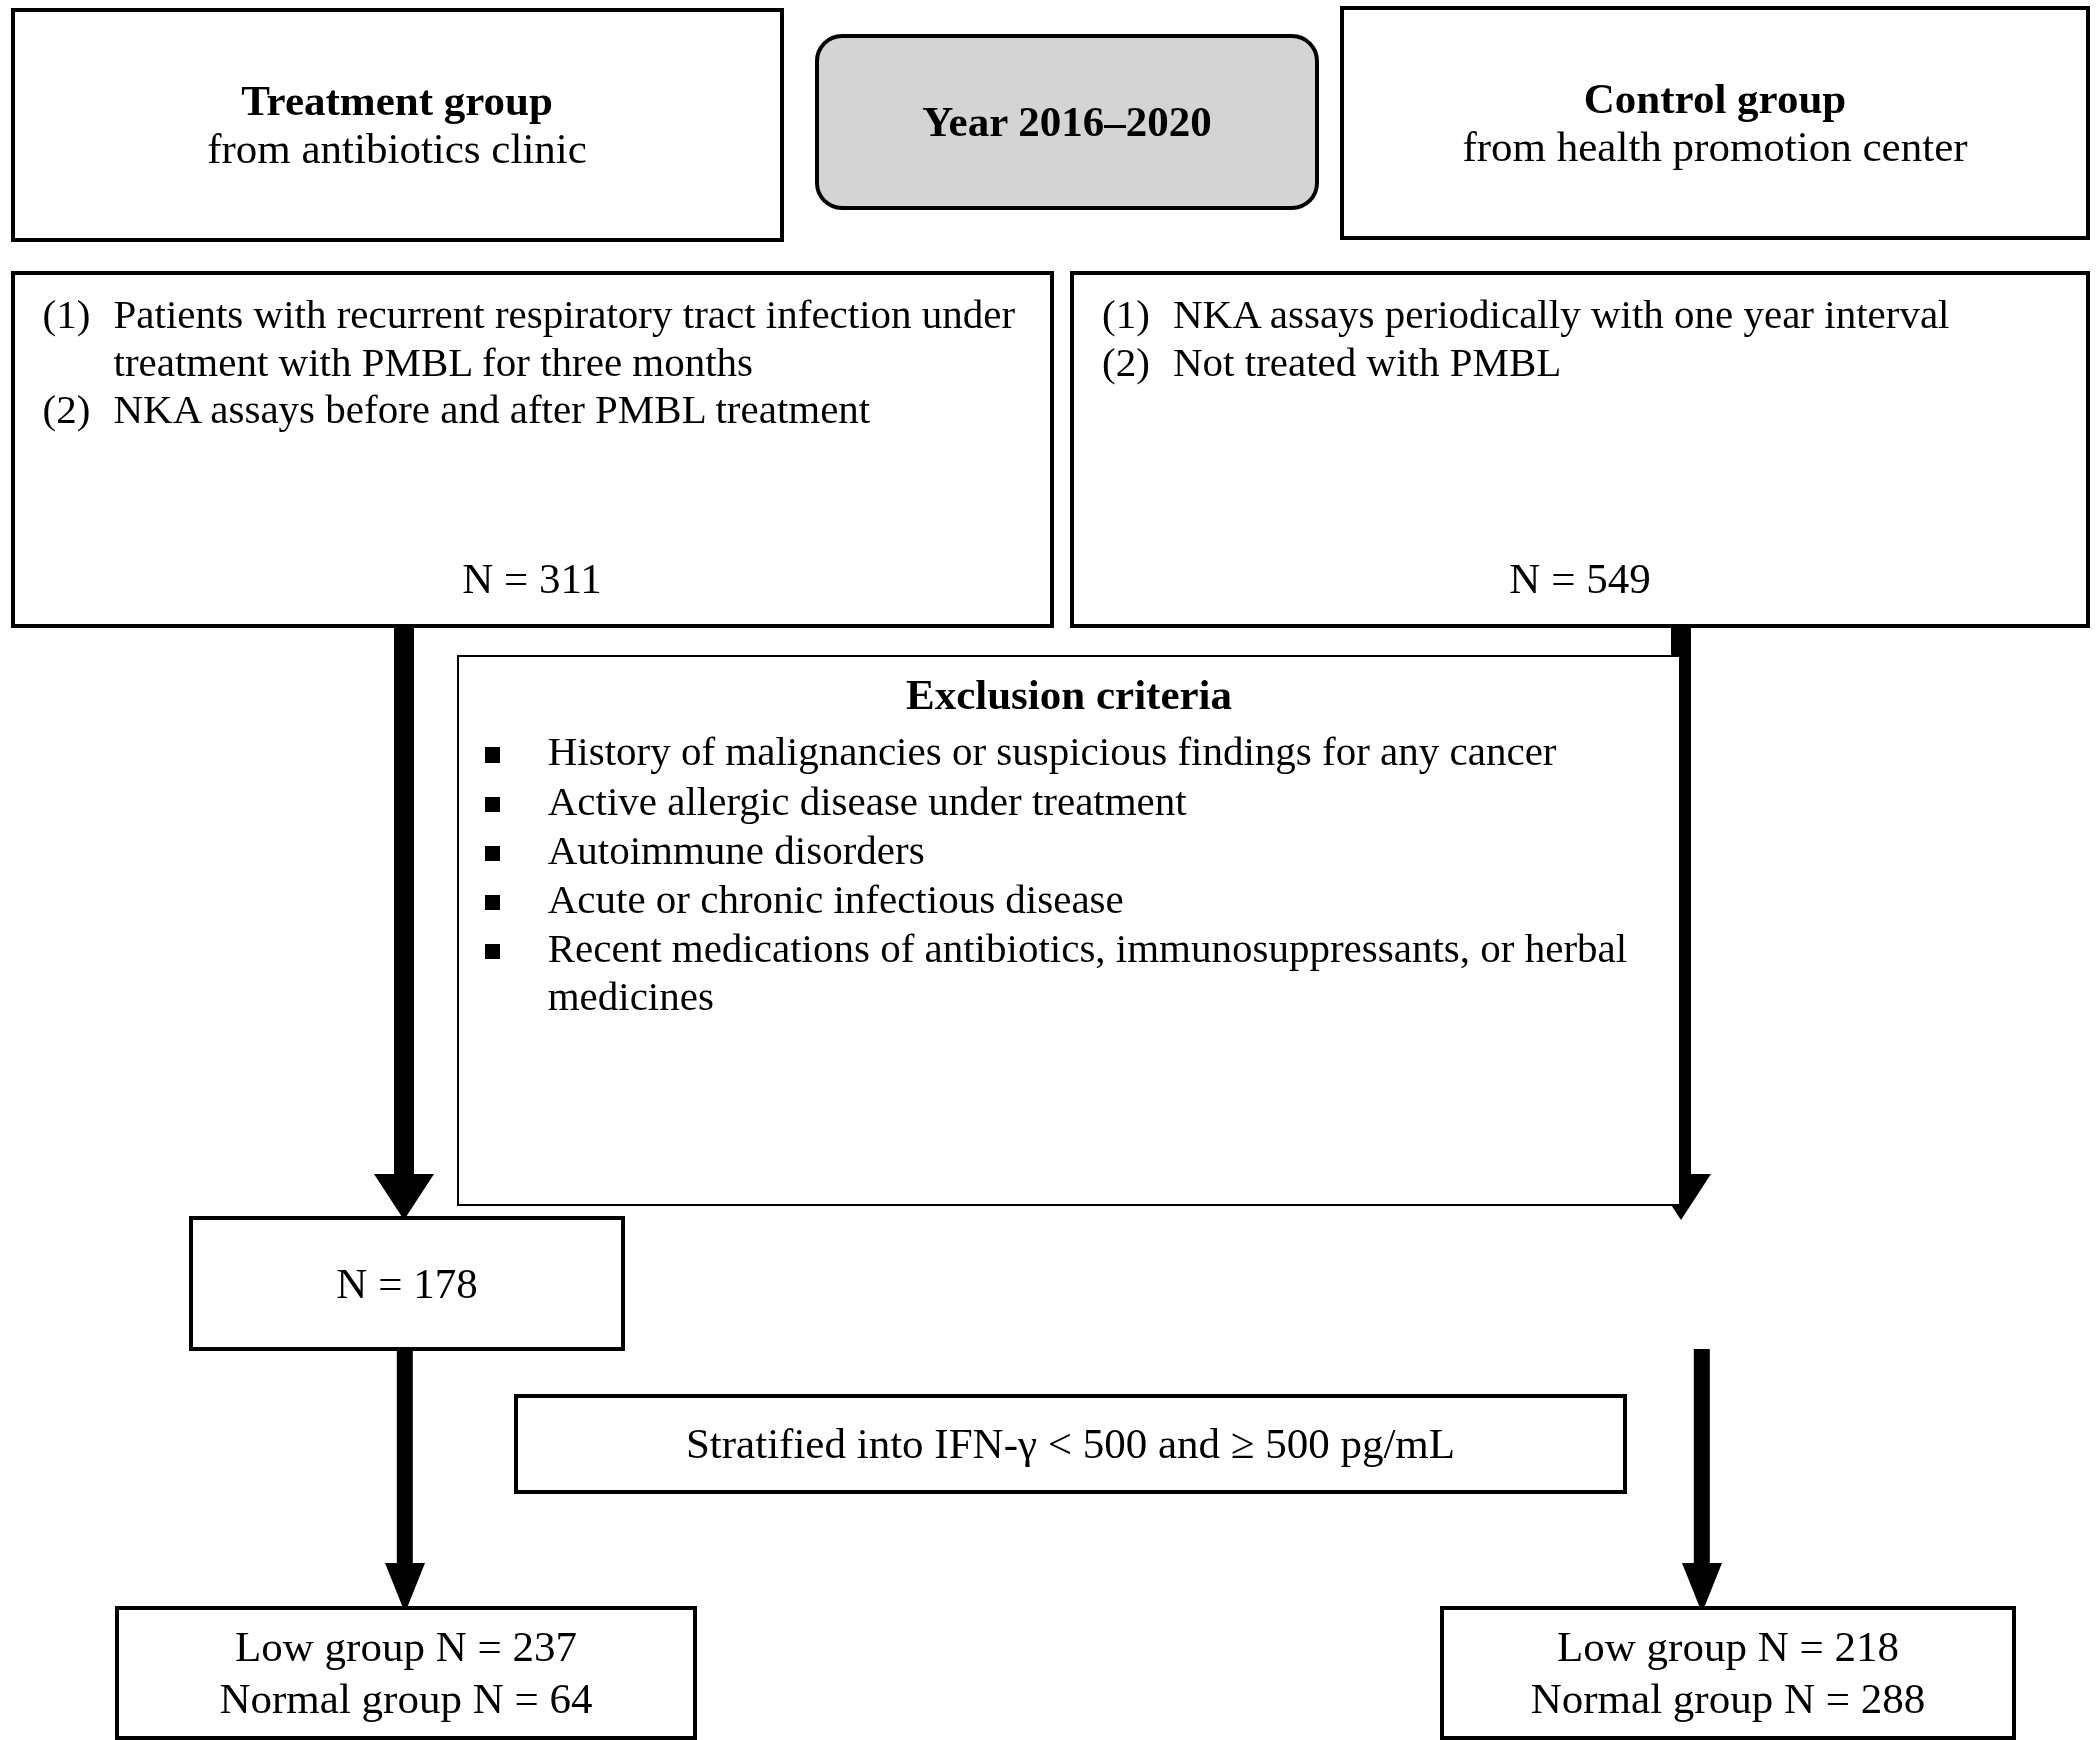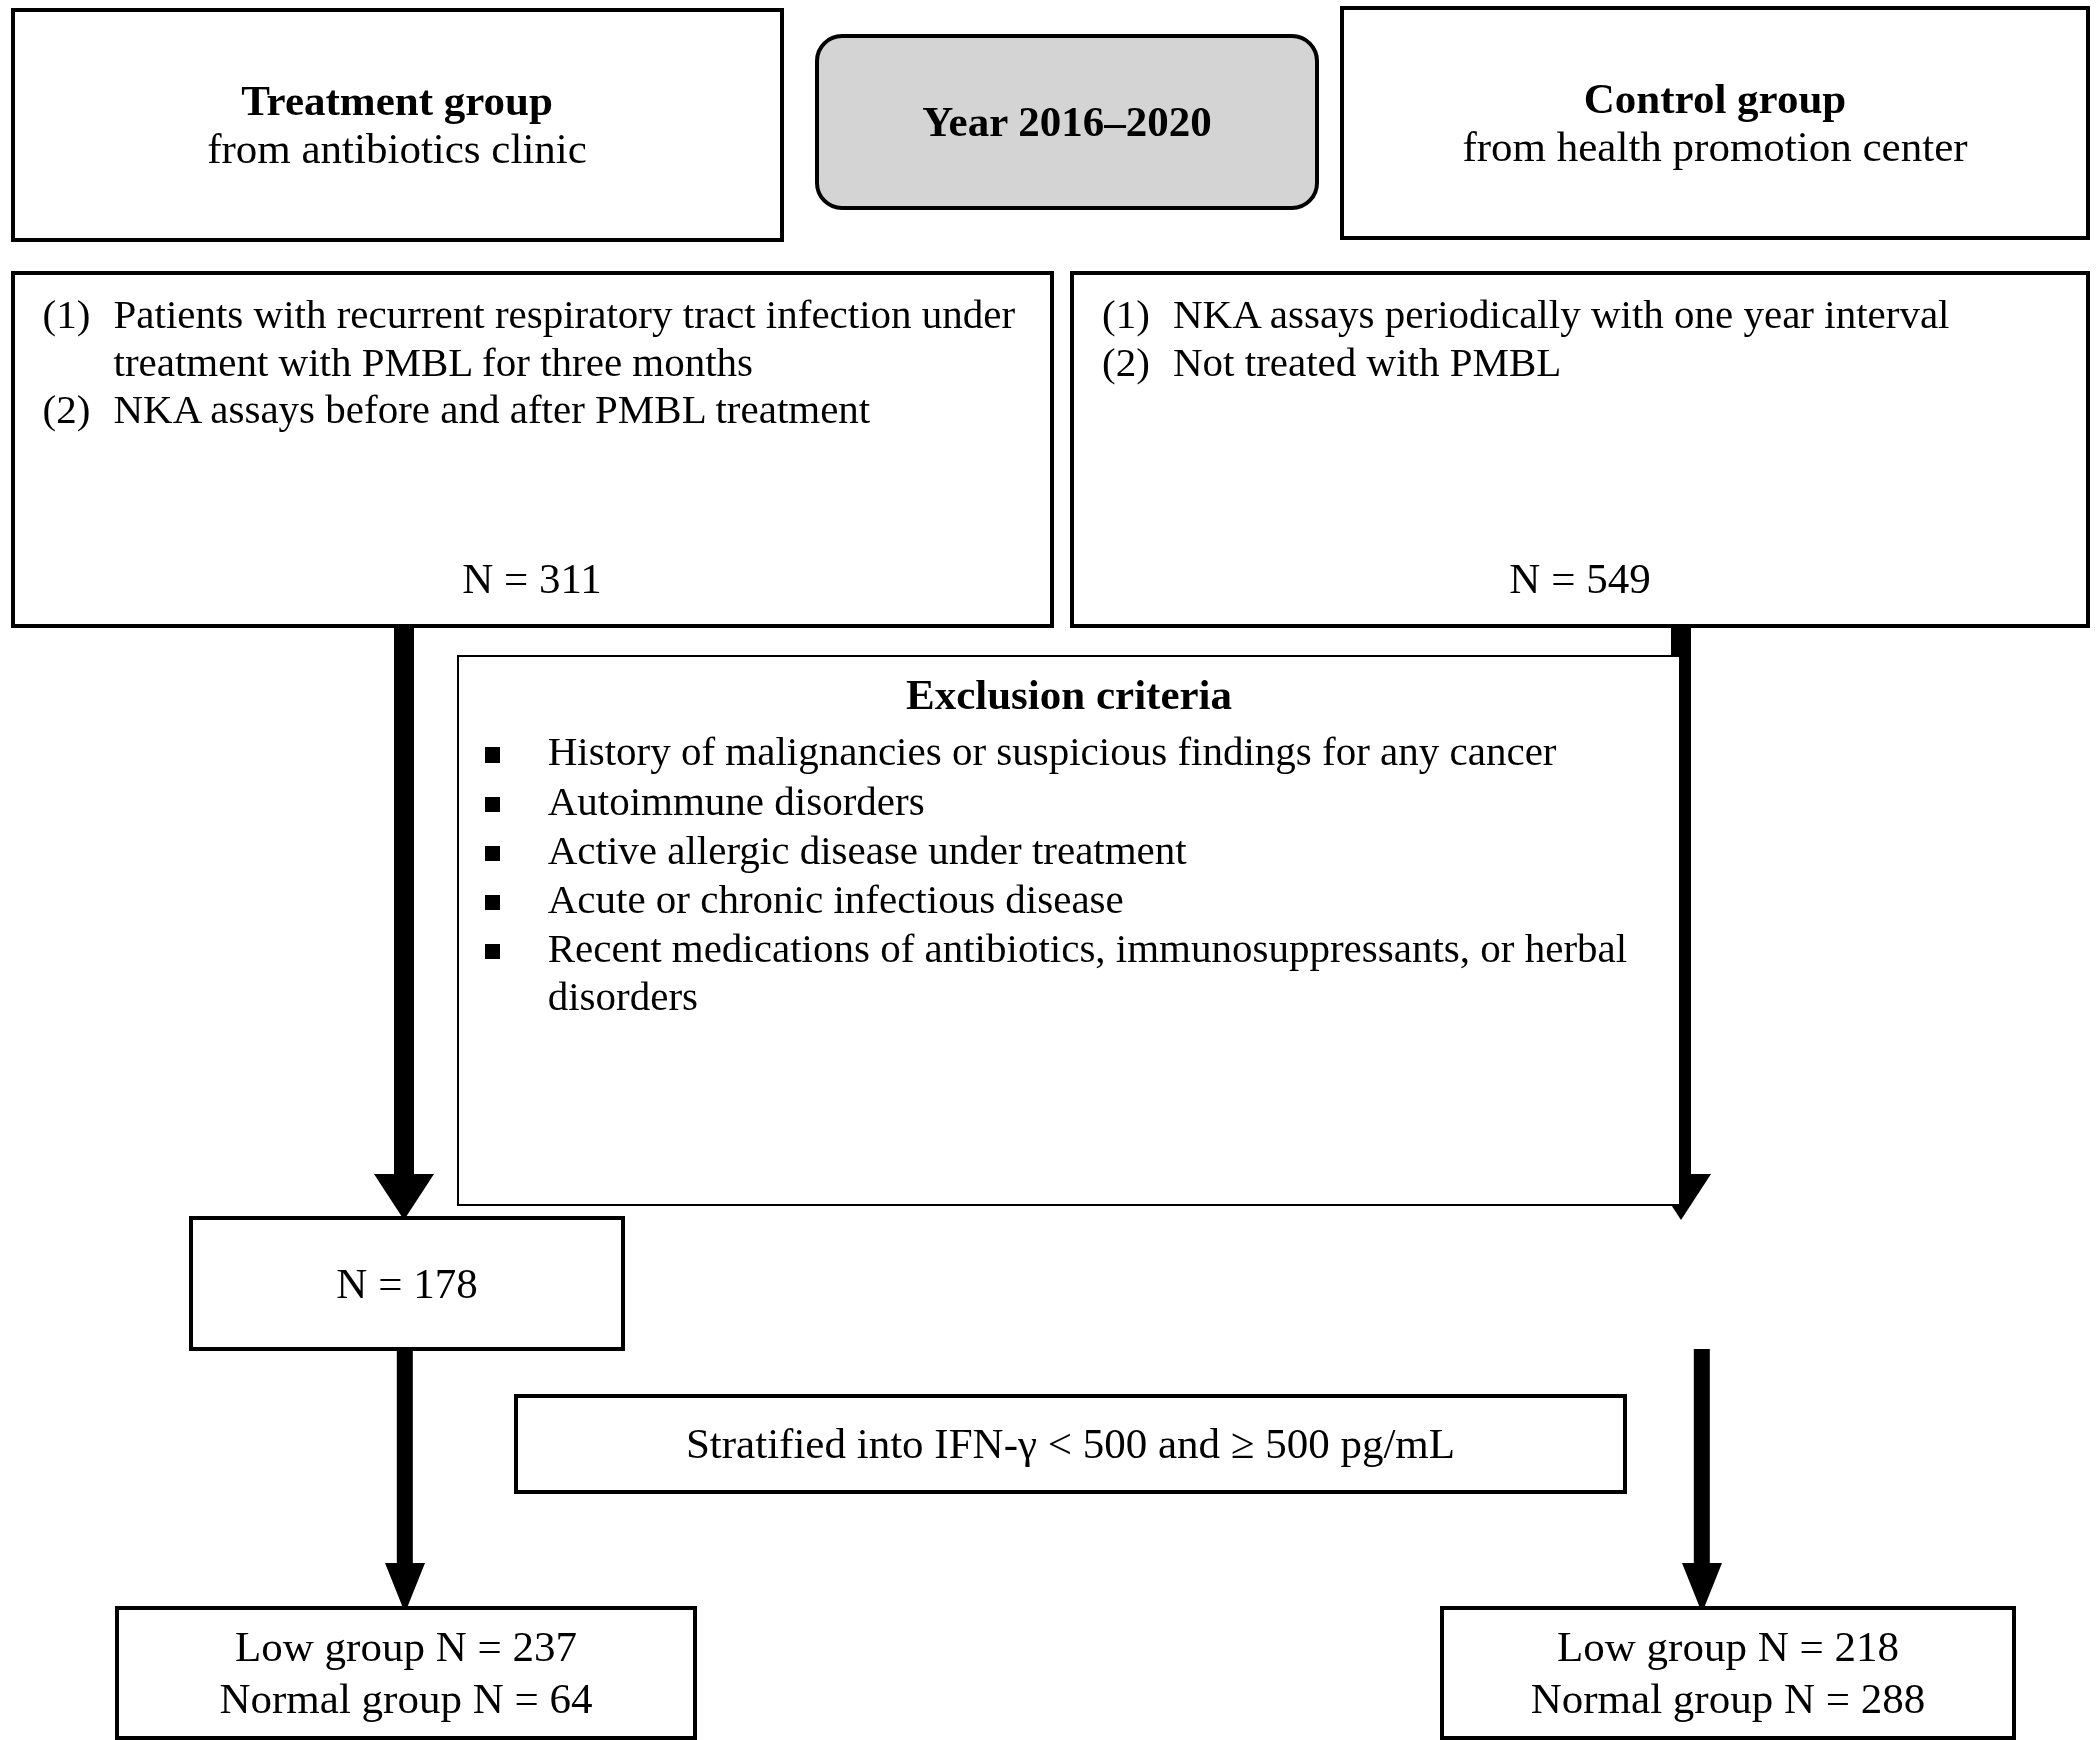--- a/index.html
+++ b/index.html
@@ -204,39 +204,39 @@
       <div class="excrow">
         <span class="bullet">
             <i></i>
           </span>
         <span class="txt">History of malignancies or suspicious findings for any cancer</span>
       </div>
       <div class="excrow">
         <span class="bullet">
             <i></i>
           </span>
+        <span class="txt">Active allergic disease under treatment</span>
+      </div>
+      <div class="excrow">
+        <span class="bullet">
+            <i></i>
+          </span>
         <span class="txt">Autoimmune disorders</span>
       </div>
       <div class="excrow">
         <span class="bullet">
             <i></i>
           </span>
-        <span class="txt">Active allergic disease under treatment</span>
-      </div>
-      <div class="excrow">
-        <span class="bullet">
-            <i></i>
-          </span>
         <span class="txt">Acute or chronic infectious disease</span>
       </div>
       <div class="excrow">
         <span class="bullet">
             <i></i>
           </span>
-        <span class="txt">Recent medications of antibiotics, immunosuppressants, or herbal disorders</span>
+        <span class="txt">Recent medications of antibiotics, immunosuppressants, or herbal medicines</span>
       </div>
     </div>
   </div>
 
   <div class="box ctr" style="left:189px; top:1216px; width:436px; height:135px;">
     <div class="num-text">N = 178</div>
   </div>
 
 
   <div class="arrow thin" style="left:375px; top:1349px; width:59px; height:264px;">

